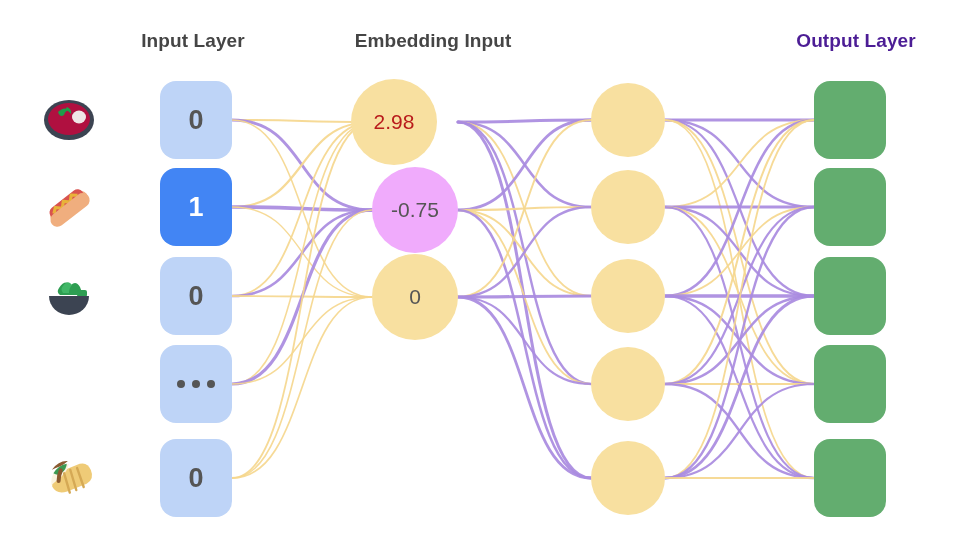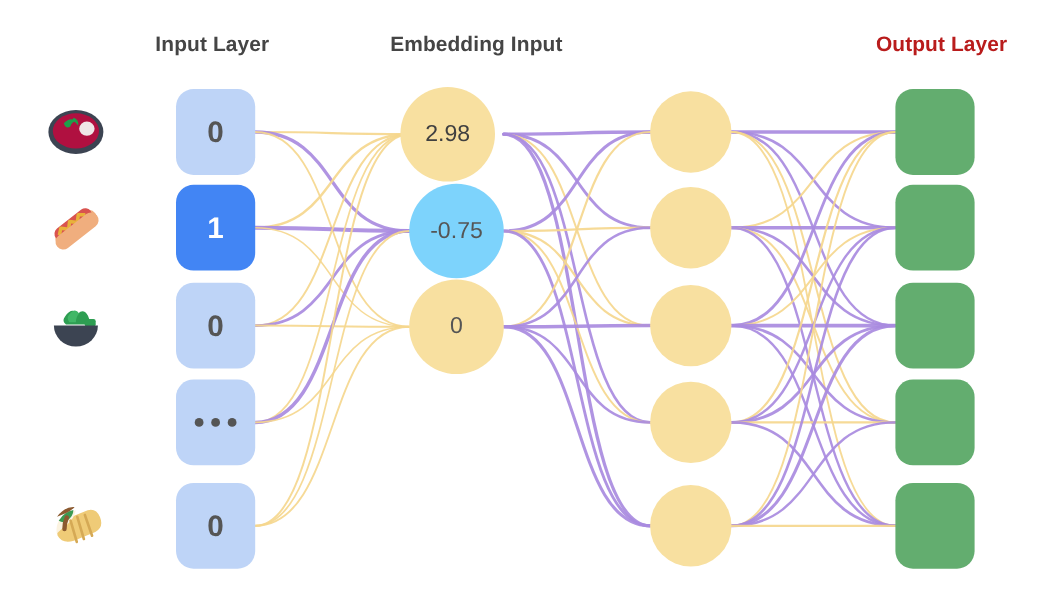--- a/index.html
+++ b/index.html
@@ -136,21 +136,21 @@
       <path d="M 665 384 C 746.95 384, 732.05 478, 814 478" fill="none" stroke="#A98BE0" stroke-width="2.4" stroke-linecap="round" opacity="0.92"></path>
       <path d="M 665 478 C 746.95 478, 732.05 120, 814 120" fill="none" stroke="#F5D78E" stroke-width="1.8" stroke-linecap="round" opacity="0.92"></path>
       <path d="M 665 478 C 746.95 478, 732.05 207, 814 207" fill="none" stroke="#A98BE0" stroke-width="2.4" stroke-linecap="round" opacity="0.92"></path>
       <path d="M 665 478 C 746.95 478, 732.05 296, 814 296" fill="none" stroke="#A98BE0" stroke-width="2.8" stroke-linecap="round" opacity="0.92"></path>
       <path d="M 665 478 C 746.95 478, 732.05 384, 814 384" fill="none" stroke="#A98BE0" stroke-width="2.2" stroke-linecap="round" opacity="0.92"></path>
       <path d="M 665 478 C 746.95 478, 732.05 478, 814 478" fill="none" stroke="#F5D78E" stroke-width="2" stroke-linecap="round" opacity="0.92"></path>
     </svg>
   <div id="titles-container">
       <div class="layer-title" style="left: 193px; top: 30px; color: rgb(69, 69, 69);">Input Layer</div>
       <div class="layer-title" style="left: 433px; top: 30px; color: rgb(69, 69, 69);">Embedding Input</div>
-      <div class="layer-title" style="left: 856px; top: 30px; color: #b91c1c;">Output Layer</div>
+      <div class="layer-title" style="left: 856px; top: 30px; color: #4c1d95;">Output Layer</div>
     </div>
   <div id="nodes-container">
       <div class="icon-wrap" style="left: 38px; top: 89px;">
         <svg width="56" height="56" viewBox="0 0 56 56">
           <ellipse cx="28" cy="28" rx="25" ry="20" fill="#3c4452"></ellipse>
           <ellipse cx="28" cy="27" rx="21" ry="16" fill="#B01040"></ellipse>
           <path d="M17 20 q6 -6 11 -2 q-4 1 -5 5 q-4 3 -6 -3z" fill="#1E9E4A"></path>
           <path d="M26 15 q5 2 4 7 q-3 -4 -6 -4z" fill="#1E9E4A"></path>
           <ellipse cx="38" cy="25" rx="7" ry="6.5" fill="#EFE6E6"></ellipse>
         </svg>
@@ -197,24 +197,24 @@
             <path d="M16 18 q8 -6 16 -4 q-2 5 -9 7 q-4 1 -7 -3z" fill="#3C9A52"></path>
             <path d="M16 14 q10 -6 18 -2 q-5 2 -9 2 q-5 0 -9 0z" fill="#8B5A30"></path>
             <path d="M24 18 q-4 4 -6 9" stroke="#8B5A30" stroke-width="4" fill="none" stroke-linecap="round"></path>
             <path d="M26 22 L24 42 M33 21 L31 42 M40 22 L39 42" stroke="#D5A955" stroke-width="2.4" stroke-linecap="round"></path>
           </g>
         </svg>
       </div>
       <div class="node-box" style="width: 72px; height: 78px; left: 160px; top: 439px; background: rgb(190, 212, 247); color: rgb(85, 85, 85);">
         <span>0</span>
       </div>
-      <div class="node-circle" style="width: 86px; height: 86px; left: 364px; top: 79px; background: rgb(248, 224, 160); color: #404040;">
+      <div class="node-circle" style="width: 86px; height: 86px; left: 351px; top: 79px; background: rgb(248, 224, 160); color: #b91c1c;">
         <span>2.98</span>
       </div>
-      <div class="node-circle" style="width: 86px; height: 86px; left: 372px; top: 167px; background: #7dd3fc; color: rgb(85, 85, 85);">
+      <div class="node-circle" style="width: 86px; height: 86px; left: 372px; top: 167px; background: #f0abfc; color: rgb(85, 85, 85);">
         <span>-0.75</span>
       </div>
       <div class="node-circle" style="width: 86px; height: 86px; left: 372px; top: 254px; background: rgb(248, 224, 160); color: rgb(85, 85, 85);">
         <span>0</span>
       </div>
       <div class="node-circle" style="width: 74px; height: 74px; left: 591px; top: 83px; background: rgb(248, 224, 160);"></div>
       <div class="node-circle" style="width: 74px; height: 74px; left: 591px; top: 170px; background: rgb(248, 224, 160);"></div>
       <div class="node-circle" style="width: 74px; height: 74px; left: 591px; top: 259px; background: rgb(248, 224, 160);"></div>
       <div class="node-circle" style="width: 74px; height: 74px; left: 591px; top: 347px; background: rgb(248, 224, 160);"></div>
       <div class="node-circle" style="width: 74px; height: 74px; left: 591px; top: 441px; background: rgb(248, 224, 160);"></div>

